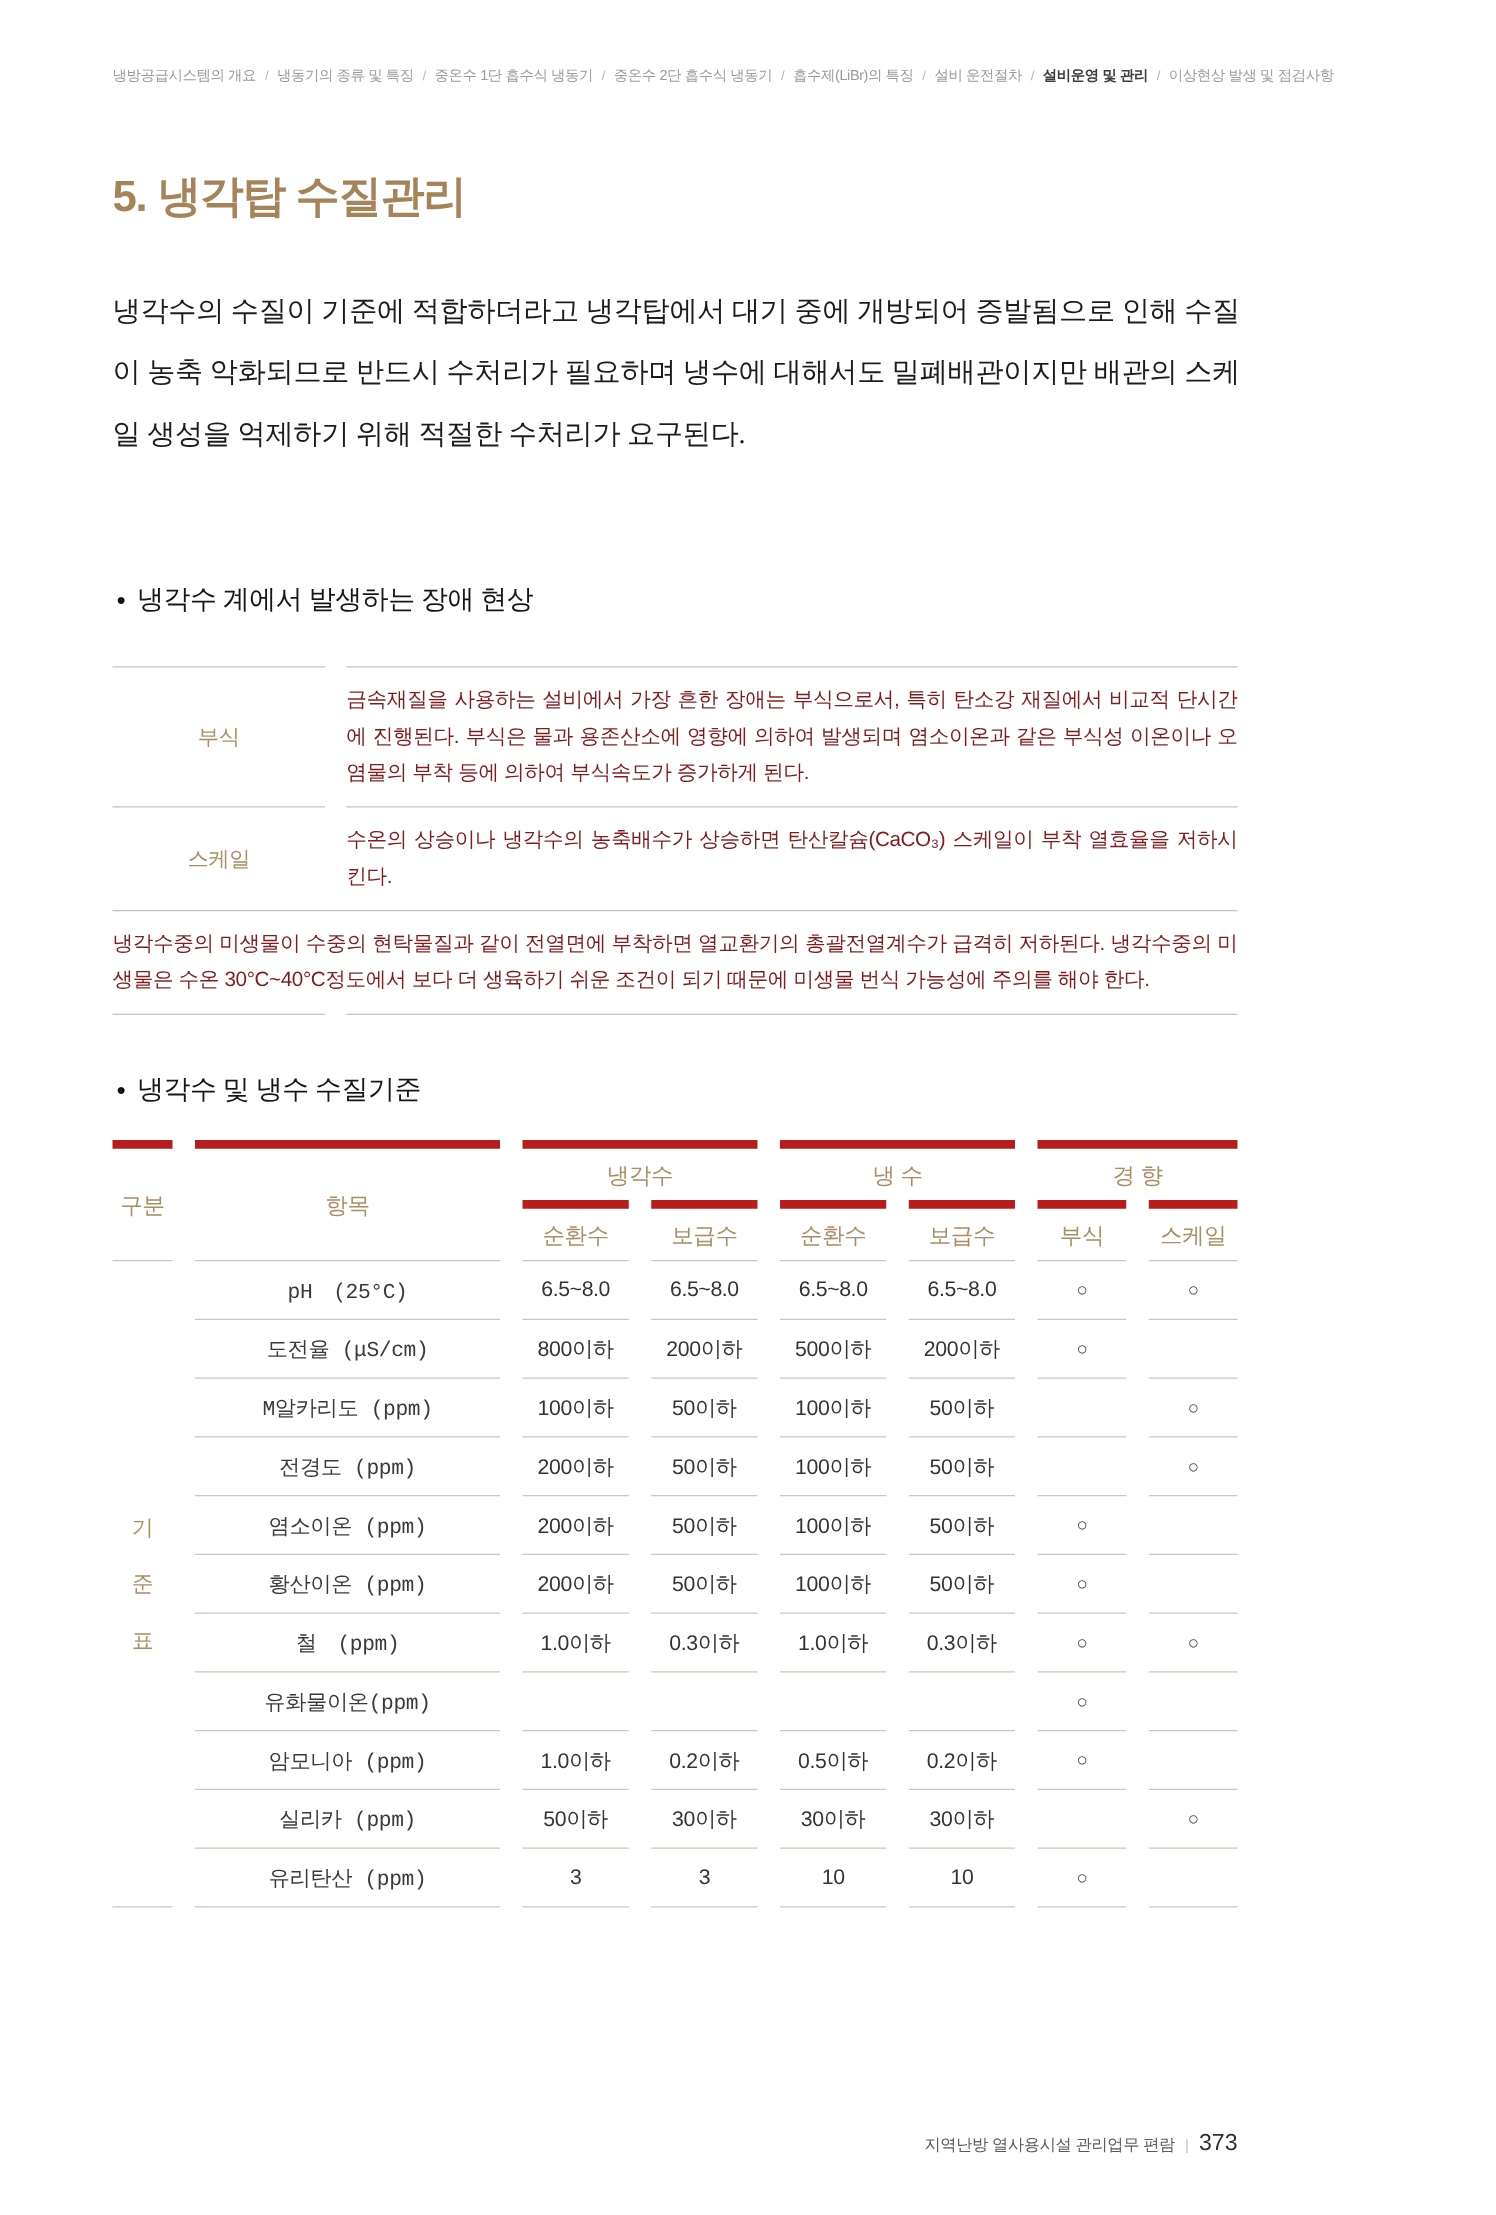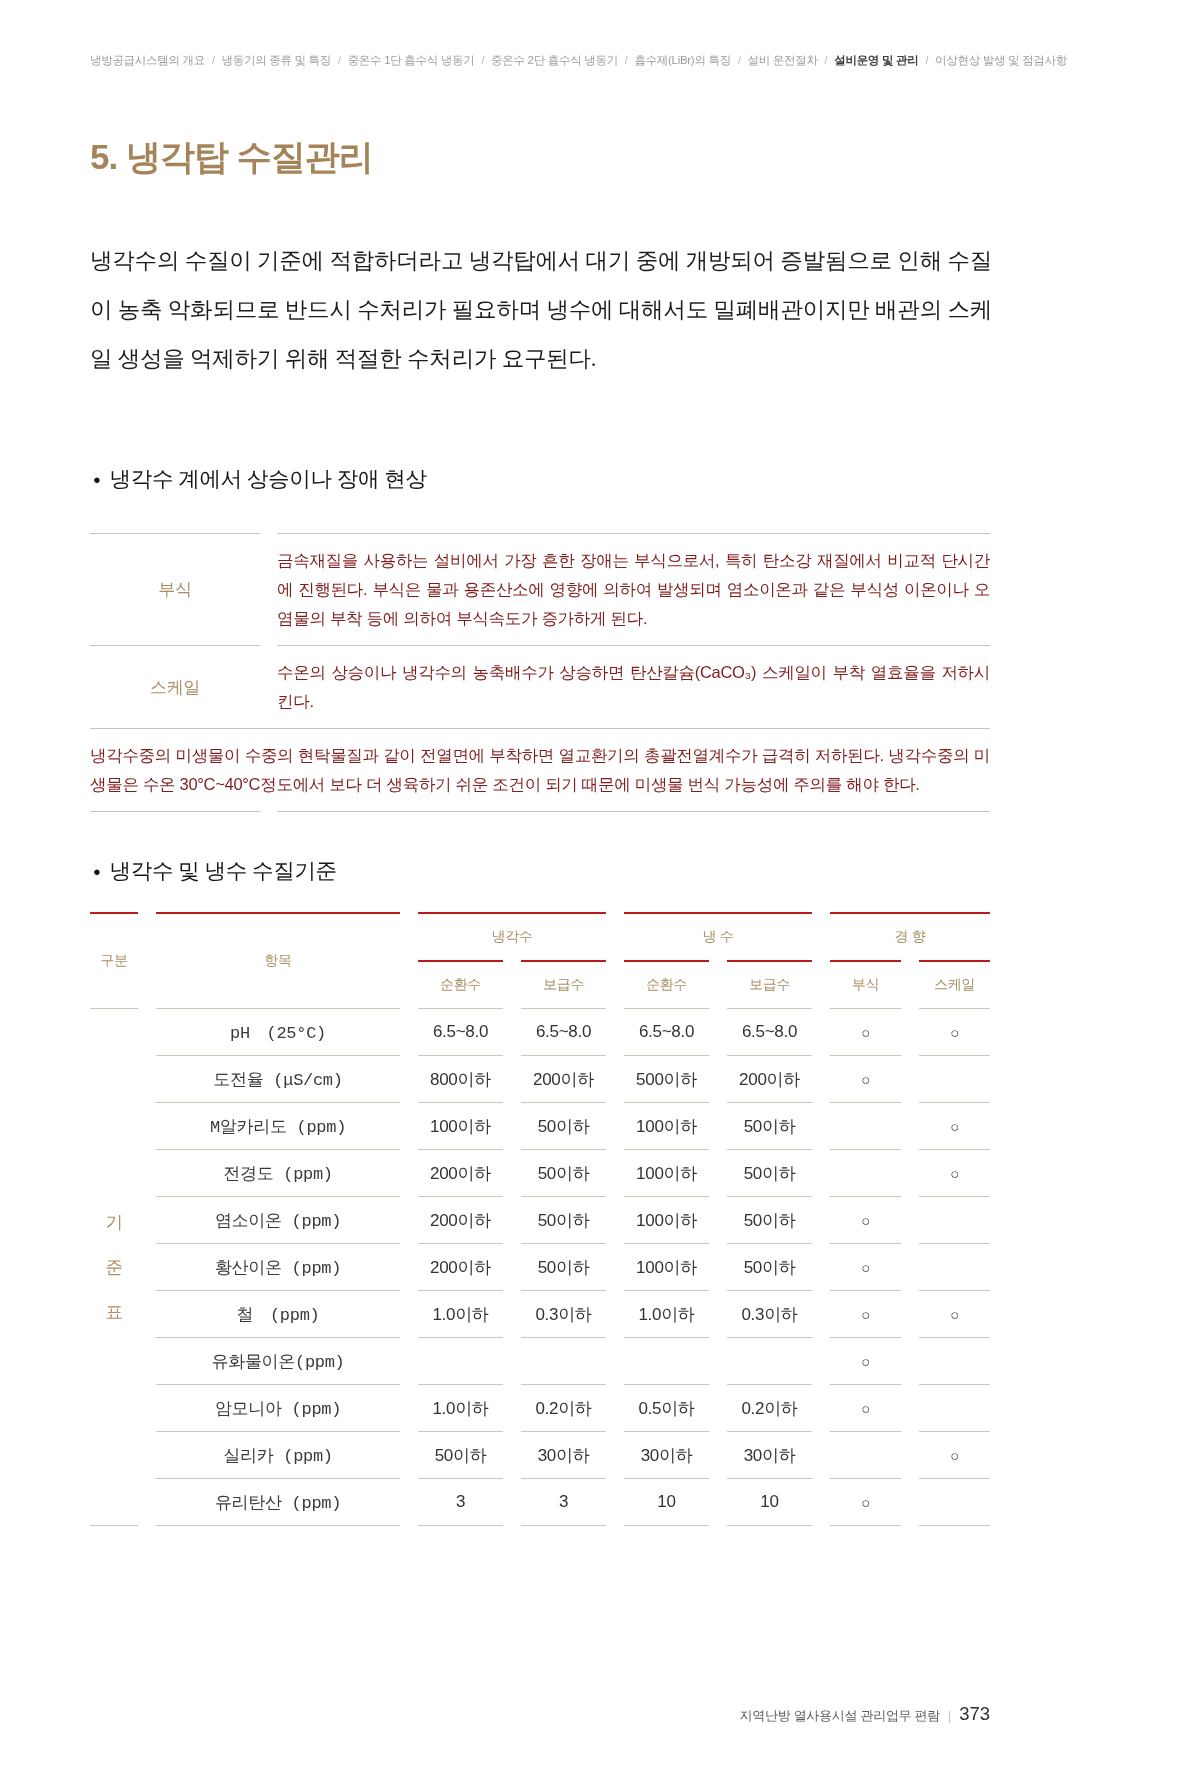--- a/index.html
+++ b/index.html
@@ -22,21 +22,21 @@
   .bc-item.active { color: #3c3c3c; font-weight: bold; }
 
   
   .title {
     position: absolute; left: 90px; top: 134px; margin: 0;
     font-size: 35px; font-weight: 800; color: #a6845a; letter-spacing: -1px;
   }
 
   
   .intro {
-    position: absolute; left: 90px; top: 236px; width: 902px; margin: 0;
+    position: absolute; left: 90px; top: 224px; width: 902px; margin: 0;
     font-family: "Liberation Serif", "DejaVu Serif", serif;
     font-size: 22.5px; line-height: 49px; color: #1c1c1c;
     text-align: justify; letter-spacing: -0.2px;
   }
 
   
   .section-heading {
     position: absolute; left: 93px;
     font-family: "Liberation Serif", "DejaVu Serif", serif;
     font-size: 21.5px; color: #161616; letter-spacing: -0.3px;
@@ -67,22 +67,22 @@
   .std-table {
     position: absolute; left: 72px; top: 912px; width: 936px;
     border-collapse: separate; border-spacing: 18px 0;
     table-layout: fixed;
   }
   .std-table th, .std-table td {
     padding: 0; text-align: center; vertical-align: middle;
     font-weight: normal; white-space: nowrap;
   }
   .hdr-group th, .hdr-sub th {
-    border-top: 2px solid #b91c1c;
-    color: #a98e63; font-size: 14px; letter-spacing: -0.3px;
+    border-top: 7px solid #b91c1c;
+    color: #a98e63; font-size: 18px; letter-spacing: -0.3px;
   }
   .hdr-group th { height: 48px; }
   .hdr-sub th { height: 48px; }
   .std-table .data-row td {
     border-top: 1px solid #cdc7ba; height: 47px;
     font-size: 17px; color: #333; letter-spacing: -0.3px;
   }
   .std-table td.gubun-cell {
     color: #a98e63; font-size: 17.5px;
   }
@@ -104,21 +104,21 @@
 
   <nav class="breadcrumb">
     <span class="bc-item">냉방공급시스템의 개요</span><span class="bc-sep">/</span><span class="bc-item">냉동기의 종류 및 특징</span><span class="bc-sep">/</span><span class="bc-item">중온수 1단 흡수식 냉동기</span><span class="bc-sep">/</span><span class="bc-item">중온수 2단 흡수식 냉동기</span><span class="bc-sep">/</span><span class="bc-item">흡수제(LiBr)의 특징</span><span class="bc-sep">/</span><span class="bc-item">설비 운전절차</span><span class="bc-sep">/</span><span class="bc-item active">설비운영 및 관리</span><span class="bc-sep">/</span><span class="bc-item">이상현상 발생 및 점검사항</span>
   </nav>
 
   <h1 class="title">5. 냉각탑 수질관리</h1>
 
   <p class="intro">냉각수의 수질이 기준에 적합하더라고 냉각탑에서 대기 중에 개방되어 증발됨으로 인해 수질이 농축 악화되므로 반드시 수처리가 필요하며 냉수에 대해서도 밀폐배관이지만 배관의 스케일 생성을 억제하기 위해 적절한 수처리가 요구된다.</p>
 
   <div class="section-heading" id="heading-failures">
-    <span class="bullet">●</span><span>냉각수 계에서 상승이나 장애 현상</span>
+    <span class="bullet">●</span><span>냉각수 계에서 발생하는 장애 현상</span>
   </div>
 
   <div class="fail-table">
     <div class="fail-row">
       <div class="fail-label">부식</div>
       <div class="fail-text">금속재질을 사용하는 설비에서 가장 흔한 장애는 부식으로서, 특히 탄소강 재질에서 비교적 단시간에 진행된다. 부식은 물과 용존산소에 영향에 의하여 발생되며 염소이온과 같은 부식성 이온이나 오염물의 부착 등에 의하여 부식속도가 증가하게 된다.</div>
     </div>
     <div class="fail-row">
       <div class="fail-label">스케일</div>
       <div class="fail-text">수온의 상승이나 냉각수의 농축배수가 상승하면 탄산칼슘(CaCO₃) 스케일이 부착 열효율을 저하시킨다.</div>

